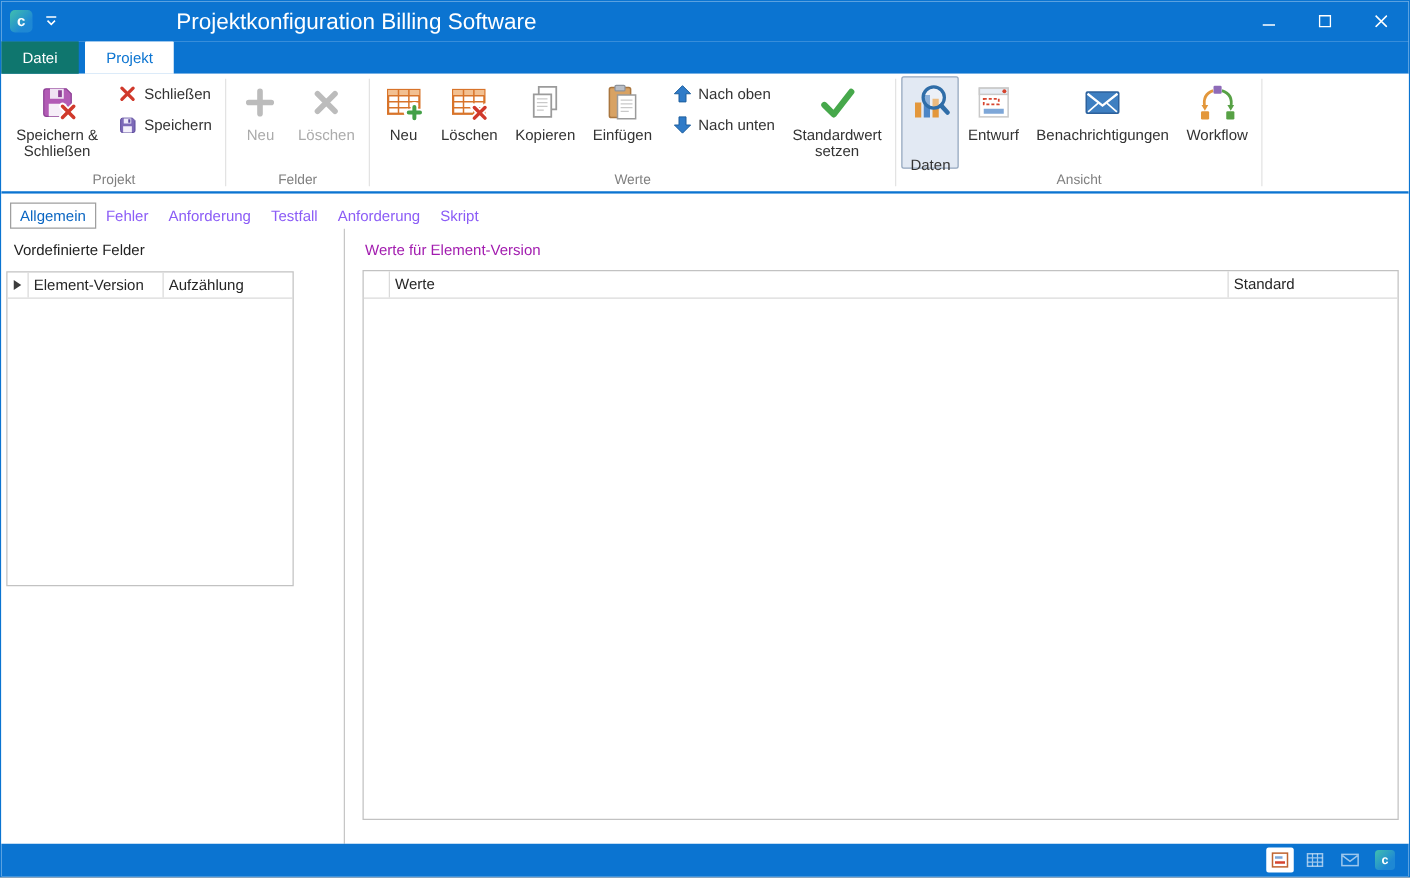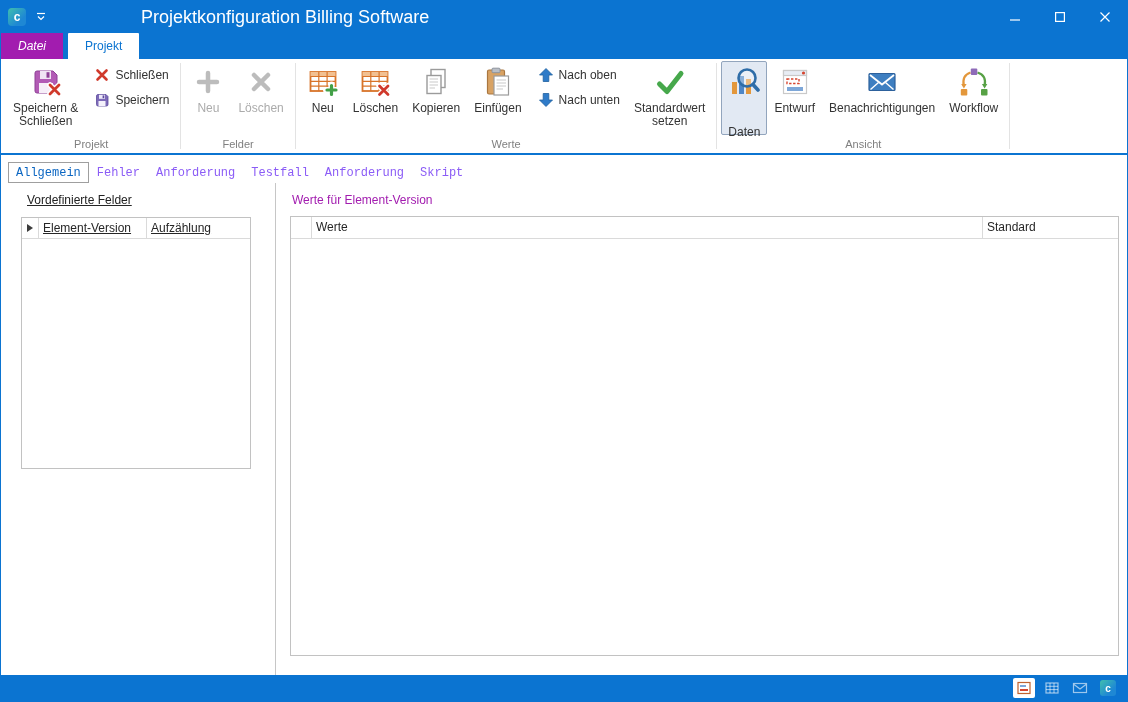--- a/index.html
+++ b/index.html
@@ -11,21 +11,21 @@
   .app-logo{width:18px;height:18px;margin-left:7px;border-radius:4px;flex:0 0 auto;
             background:linear-gradient(135deg,#41bfae 0%,#1e88d4 70%);
             display:flex;align-items:center;justify-content:center;font-weight:bold;font-size:12px;color:#fff;}
   .qat-chevron{width:18px;height:18px;margin-left:6px;display:flex;align-items:center;justify-content:center;flex:0 0 auto;}
   .title{position:absolute;left:140px;right:160px;text-align:left;font-size:18px;white-space:nowrap;overflow:hidden;}
   .win-controls{margin-left:auto;display:flex;height:32px;}
   .win-btn{width:45px;height:32px;display:flex;align-items:center;justify-content:center;}
 
   
   .tabrow{height:26px;background:#0b74d1;display:flex;align-items:stretch;}
-  .file-tab{min-width:24px;padding:0 17px;background:#a21caf;color:#fff;display:flex;align-items:center;justify-content:center;font-style:italic;}
+  .file-tab{min-width:24px;padding:0 17px;background:#0f766e;color:#fff;display:flex;align-items:center;justify-content:center;}
   .ribbon-tab{padding:0 17px;margin-left:5px;background:#fff;color:#0b74d1;display:flex;align-items:center;border-radius:1px 1px 0 0;}
 
   
   .ribbon{height:94px;background:#fff;border-bottom:2px solid #0b74d1;display:flex;align-items:stretch;padding:0 2px;}
   .rgroup{display:flex;flex-direction:column;}
   .rgroup-content{flex:1;display:flex;align-items:flex-start;padding:2px 3px 0 3px;}
   .rgroup-caption{height:16px;line-height:14px;text-align:center;color:#7f7f7f;font-size:11px;}
   .rsep{width:1px;background:#e3e3e3;margin:4px 1px;}
   .bigbtn{display:flex;flex-direction:column;align-items:center;padding:4px 6px 0 6px;min-width:38px;height:74px;
           box-sizing:border-box;border:1px solid transparent;border-radius:2px;}
@@ -34,25 +34,25 @@
   .bigbtn.selected{background:#e2e9f3;border-color:#92a5bd;gap:24px;}
   .icon32{width:32px;height:32px;flex:0 0 auto;}
   .icon32 svg{width:32px;height:32px;display:block;}
   .icon16{width:16px;height:16px;flex:0 0 auto;}
   .icon16 svg{width:16px;height:16px;display:block;}
   .smallcol{display:flex;flex-direction:column;margin-left:2px;padding-top:3px;}
   .smallbtn{display:flex;align-items:center;gap:5px;height:22px;margin-bottom:3px;padding:0 7px;color:#333;white-space:nowrap;}
 
   
   .main{position:absolute;left:0;right:0;top:154px;bottom:26px;background:#fff;}
-  .doc-tabs{height:28px;display:flex;align-items:flex-end;padding-left:7px;font-family:Liberation Mono, monospace;}
+  .doc-tabs{height:28px;display:flex;align-items:flex-end;padding-left:7px;}
   .doc-tab{height:21px;line-height:20px;padding:0 7px;color:#8b5cf6;border:1px solid transparent;box-sizing:border-box;}
   .doc-tab.selected{border-color:#9f9f9f;background:#fff;color:#0b66c2;}
   .workspace{position:absolute;left:0;right:0;top:28px;bottom:0;display:flex;}
-  .left-panel{width:275px;box-sizing:border-box;border-right:1px solid #c6c6c6;padding:8px 7px 0 20px;text-decoration:underline;}
+  .left-panel{width:275px;box-sizing:border-box;border-right:1px solid #c6c6c6;padding:8px 7px 0 4px;}
   .panel-title{margin:2px 0 10px 6px;color:#222;}
   .left-grid{width:230px;height:252px;border:1px solid #c2c2c2;box-sizing:border-box;background:#fff;}
   .grid-row{display:flex;height:21px;box-sizing:border-box;border-bottom:1px solid #dadada;}
   .cell{box-sizing:border-box;padding:0 4px;line-height:20px;overflow:hidden;white-space:nowrap;}
   .cell.ind{width:17px;border-right:1px solid #dadada;position:relative;padding:0;}
   .left-grid .cell.name{width:108px;border-right:1px solid #dadada;}
   .left-grid .cell.typ{flex:1;}
   .tri{position:absolute;left:5px;top:6px;width:0;height:0;border-left:6px solid #3c3c3c;
        border-top:4.5px solid transparent;border-bottom:4.5px solid transparent;}
   .right-panel{flex:1;box-sizing:border-box;padding:8px 8px 0 14px;}

